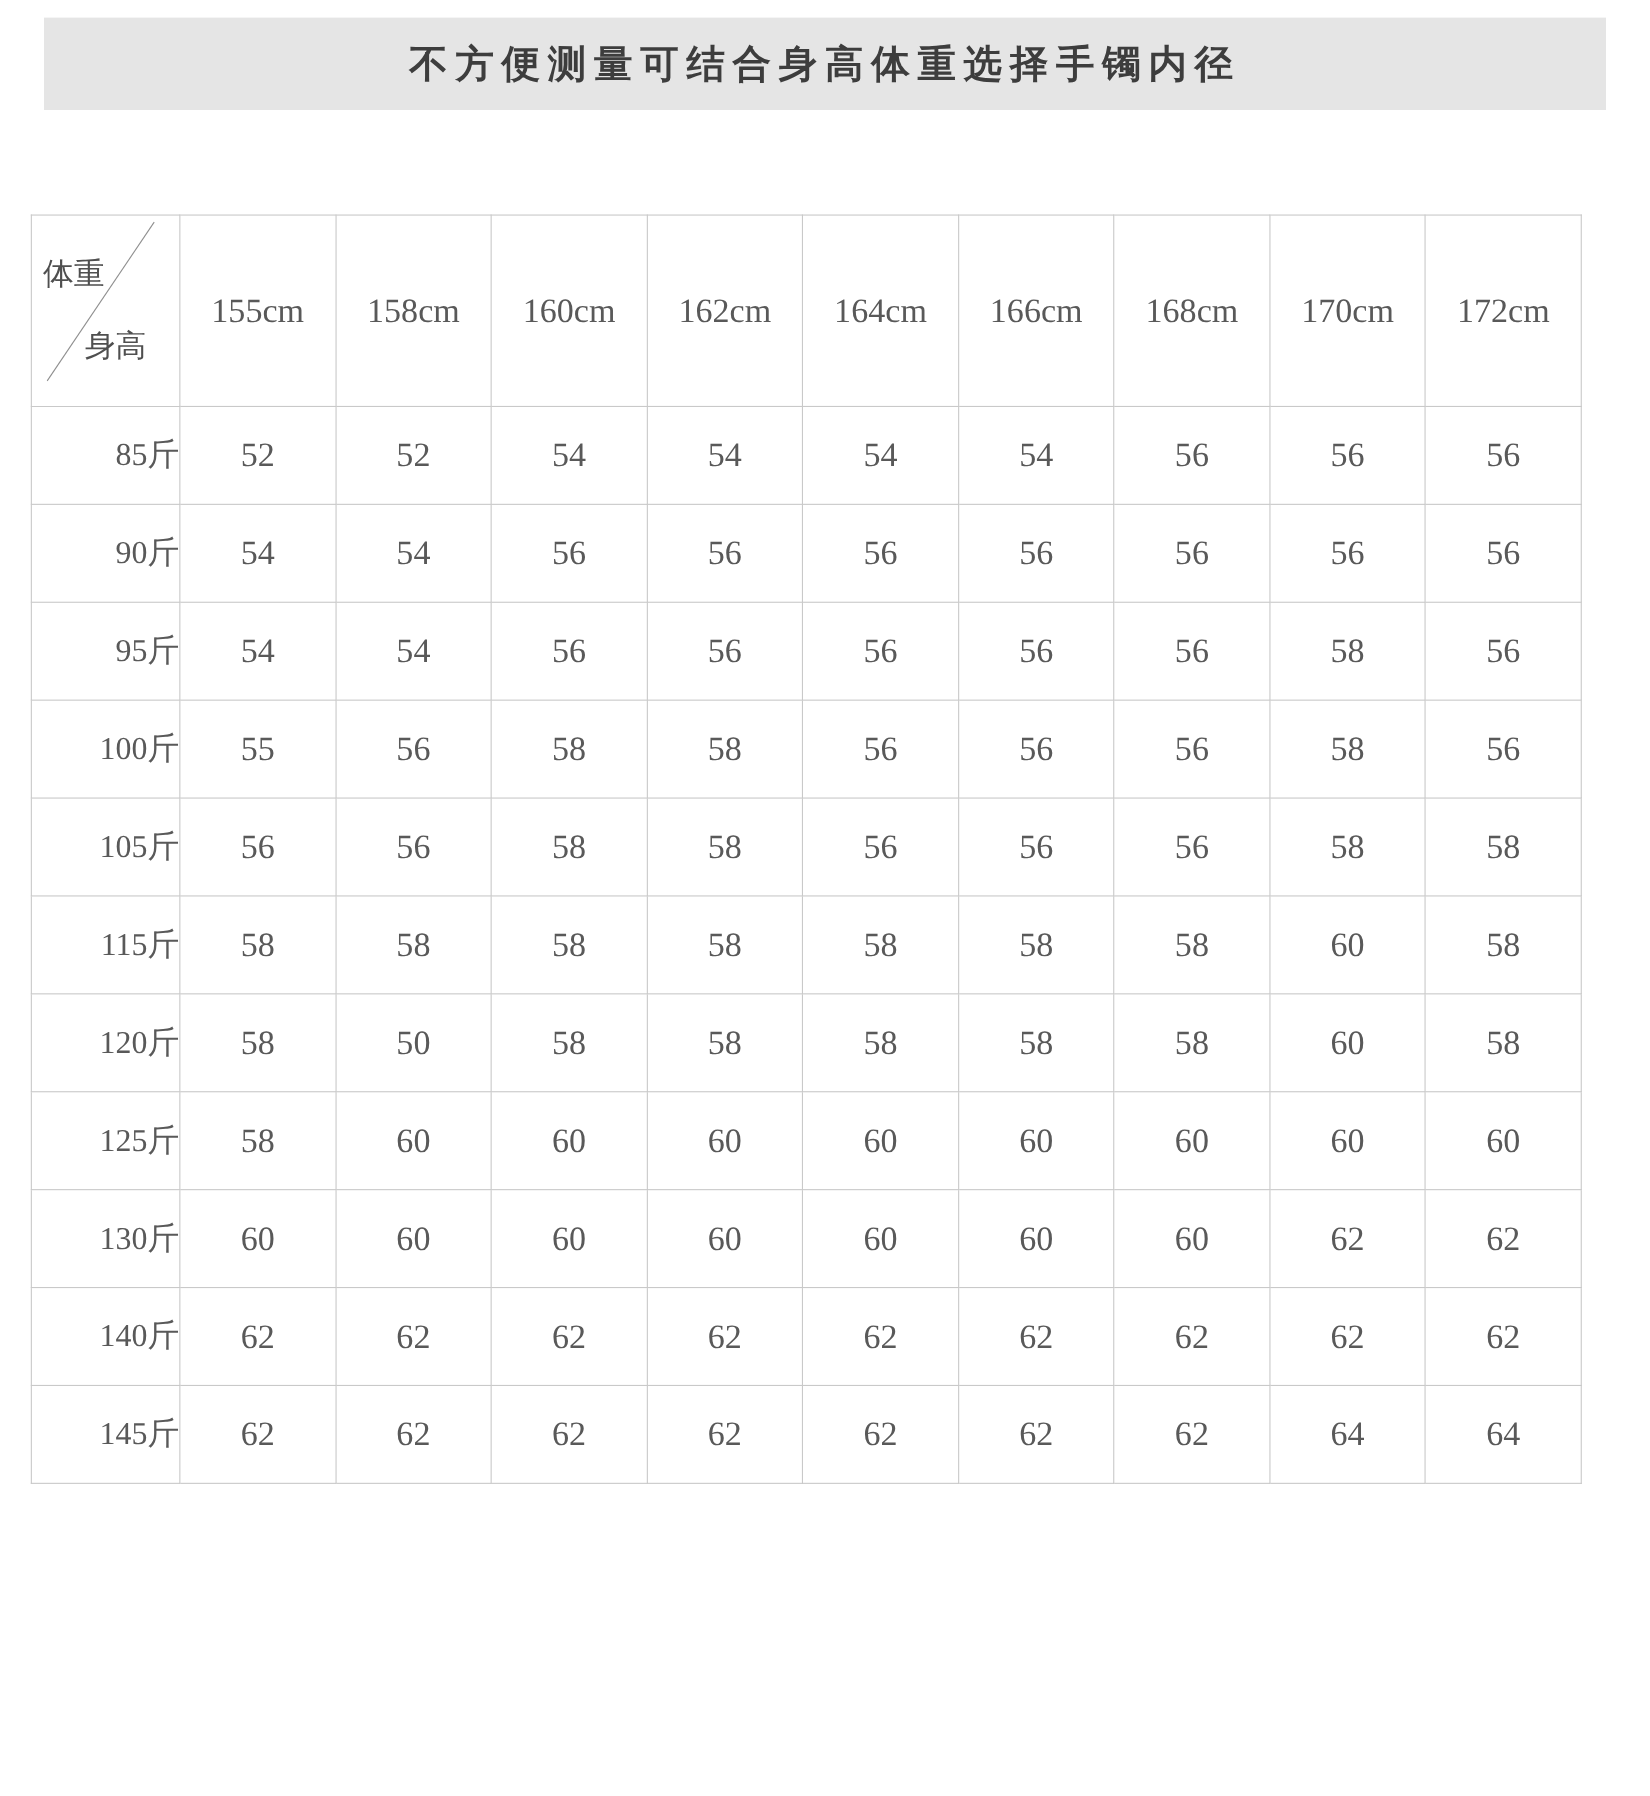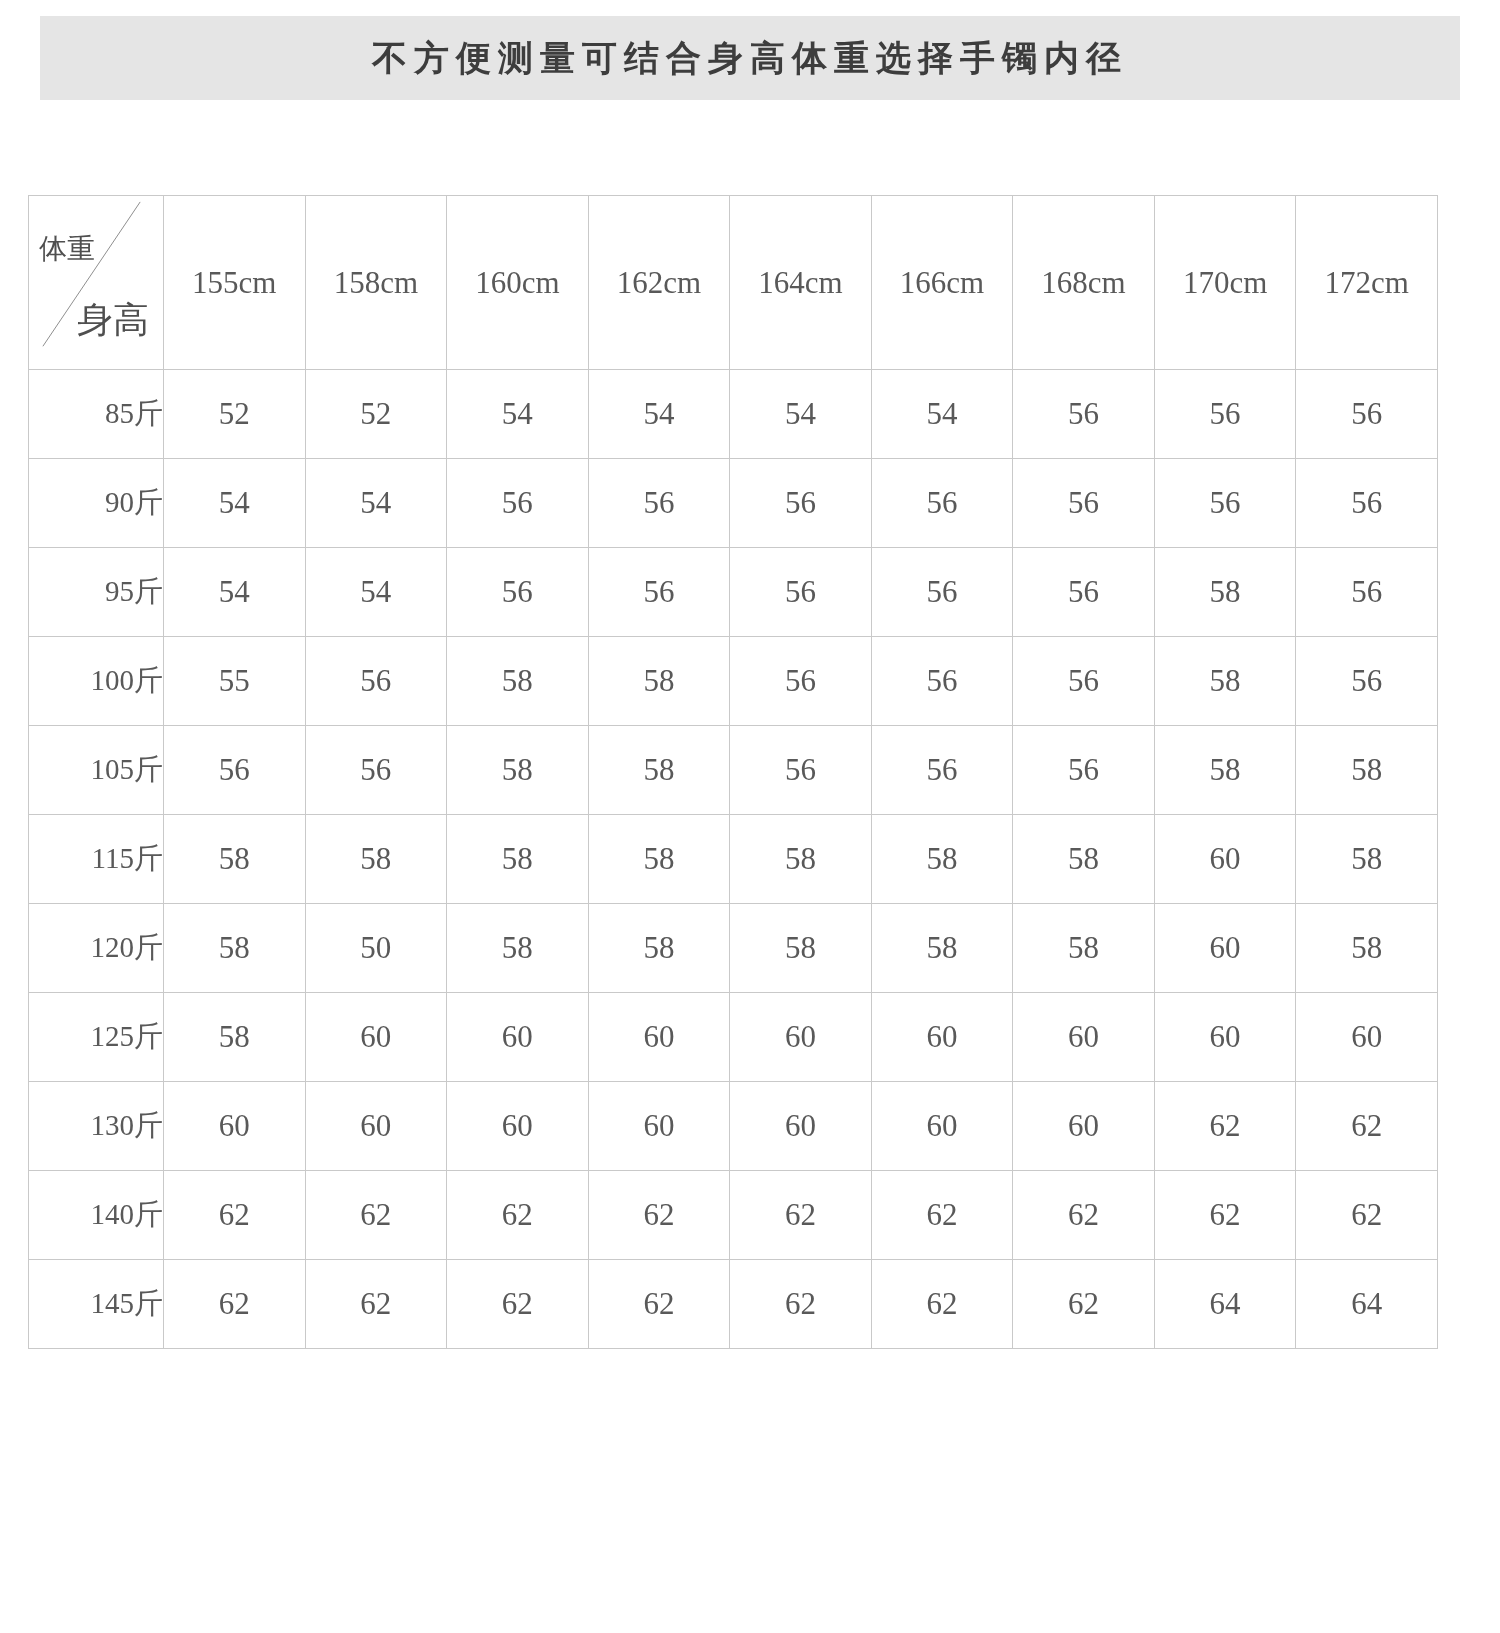--- a/index.html
+++ b/index.html
@@ -75,21 +75,21 @@
     position: absolute;
     top: 34px;
     left: 10px;
     font-size: 28px;
     color: #4f4f4f;
   }
   .corner-bottom {
     position: absolute;
     top: 100px;
     left: 48px;
-    font-size: 36px;
+    font-size: 28px;
     color: #4f4f4f;
   }
 </style>
 </head>
 <body>
 
 <div class="page">
   <div class="title-bar">
     <span class="title-text">不方便测量可结合身高体重选择手镯内径</span>
   </div>

